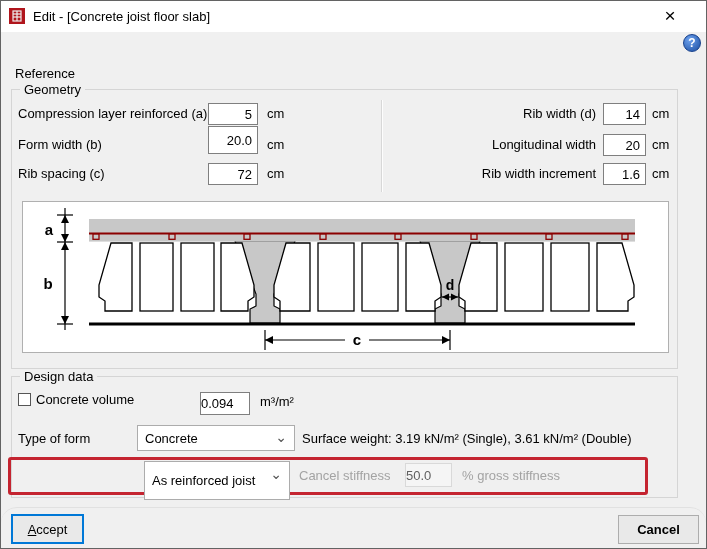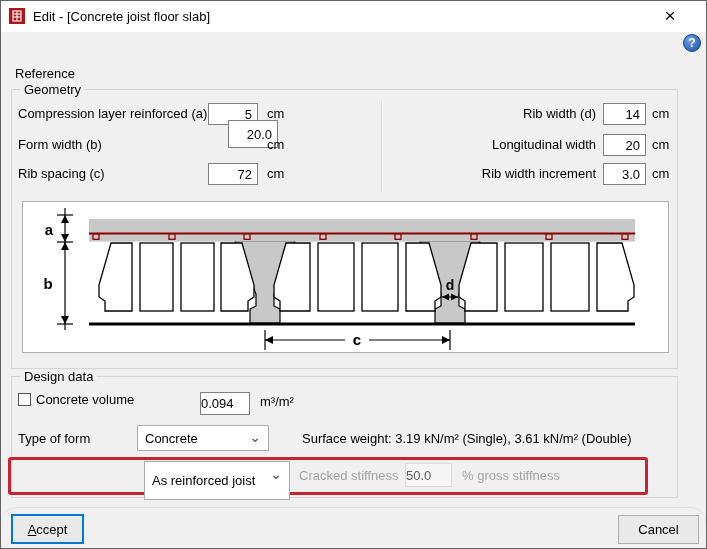--- a/index.html
+++ b/index.html
@@ -34,21 +34,21 @@
   
   .dropdown{position:absolute;background:#fff;border:1px solid #acacac;display:flex;align-items:center;padding:0 22px 0 7px;white-space:nowrap;}
   .chev{position:absolute;right:7px;top:1px;color:#555;font-size:14px;line-height:1;}
   .checkbox{position:absolute;width:13px;height:13px;background:#fff;border:1px solid #555;}
   .gray{color:#a3a3a3;}
   .red-box{position:absolute;left:-4px;top:80px;width:640px;height:38px;border:3px solid var(--highlight);border-radius:3px;}
   
   .footer{position:absolute;left:0;top:506px;width:100%;height:43px;background:#f0f0f0;border-top:1px solid #e1e1e1;border-radius:16px;}
   .btn{position:absolute;display:flex;align-items:center;justify-content:center;background:#e9e9e9;font-size:13px;}
   #accept{left:10px;top:6px;width:73px;height:30px;border:2px solid var(--accent);}
-  #cancel{left:617px;top:7px;width:81px;height:29px;border:1px solid #adadad;}
+  #cancel{left:617px;top:7px;width:81px;height:29px;border:1px solid #adadad;font-weight:bold;}
   #accept .key{text-decoration:underline;}
   
   svg text{font-family:"Liberation Sans","DejaVu Sans",sans-serif;font-weight:bold;font-size:15px;fill:#000;}
   .slabfill{fill:var(--slab);}
   .cell{fill:#fff;stroke:#000;stroke-width:1.3;}
   .rib{fill:var(--slab);stroke:#000;stroke-width:1.2;}
   .rebarline{stroke:var(--rebar);}
   .dim{stroke:#000;stroke-width:1.2;fill:none;}
   .arr{fill:#000;stroke:none;}
 </style>
@@ -77,21 +77,21 @@
   <div class="groupbox" id="geo">
     <span class="legend">Geometry</span>
 
     <span class="label" style="left:6px;top:16px;">Compression layer reinforced (a)</span>
     <div class="field num" style="left:196px;top:13px;width:50px;height:22px;">
         <span>5</span>
       </div>
     <span class="label" style="left:255px;top:16px;">cm</span>
 
     <span class="label" style="left:6px;top:47px;">Form width (b)</span>
-    <div class="field num" style="left:196px;top:30px;width:50px;height:28px;margin-left:20px;">
+    <div class="field num" style="left:196px;top:36px;width:50px;height:28px;">
         <span>20.0</span>
       </div>
     <span class="label" style="left:255px;top:47px;">cm</span>
 
     <span class="label" style="left:6px;top:76px;">Rib spacing (c)</span>
     <div class="field num" style="left:196px;top:73px;width:50px;height:22px;">
         <span>72</span>
       </div>
     <span class="label" style="left:255px;top:76px;">cm</span>
 
@@ -104,21 +104,21 @@
     <span class="label" style="left:640px;top:16px;">cm</span>
 
     <span class="label" style="right:81px;top:47px;">Longitudinal width</span>
     <div class="field num" style="left:591px;top:44px;width:43px;height:22px;">
         <span>20</span>
       </div>
     <span class="label" style="left:640px;top:47px;">cm</span>
 
     <span class="label" style="right:81px;top:76px;padding-left:11px;">Rib width increment</span>
     <div class="field num" style="left:591px;top:73px;width:43px;height:22px;">
-        <span>3.0</span>
+        <span>1.6</span>
       </div>
     <span class="label" style="left:640px;top:76px;">cm</span>
 
     <div class="panel">
       <svg width="645" height="150" viewBox="0 0 645 150">
 
         <path class="rib" d="M212,39 L272,39 L251,92 L251,104 L257,107 L257,121 L227,121 L227,107 L233,104 L233,92 Z"></path>
         <path class="rib" d="M397,39 L457,39 L436,92 L436,104 L442,107 L442,121 L412,121 L412,107 L418,104 L418,92 Z"></path>
 
         <rect class="slabfill" x="66" y="17" width="546" height="22.6"></rect>
@@ -199,32 +199,32 @@
     <span class="legend">Design data</span>
 
     <span class="checkbox" style="left:6px;top:16px;"></span>
     <span class="label" style="left:24px;top:15px;">Concrete volume</span>
     <div class="field center" style="left:188px;top:15px;width:50px;height:23px;">
         <span>0.094</span>
       </div>
     <span class="label" style="left:248px;top:17px;">m³/m²</span>
 
     <span class="label" style="left:6px;top:54px;">Type of form</span>
-    <div class="dropdown" style="left:125px;top:48px;width:132px;height:26px;">
+    <div class="dropdown" style="left:125px;top:48px;width:158px;height:26px;">
       <span>Concrete</span>
       <span class="chev" style="top:4px;">⌄</span>
     </div>
     <span class="label" style="left:290px;top:54px;">Surface weight: 3.19 kN/m² (Single), 3.61 kN/m² (Double)</span>
 
     <div class="red-box">
       <div class="dropdown" style="left:133px;top:1px;width:146px;height:39px;">
         <span>As reinforced joist</span>
         <span class="chev" style="top:5px;">⌄</span>
       </div>
-      <span class="label gray" style="left:288px;top:8px;">Cracked stiffness</span>
+      <span class="label gray" style="left:288px;top:8px;">Cancel stiffness</span>
       <div class="field center disabled" style="left:394px;top:3px;width:47px;height:24px;">
           <span>50.0</span>
         </div>
       <span class="label gray" style="left:451px;top:8px;">% gross stiffness</span>
     </div>
   </div>
 
   <div class="footer">
     <div class="btn" id="accept">
       <span><span class="key">A</span><span>ccept</span></span>

